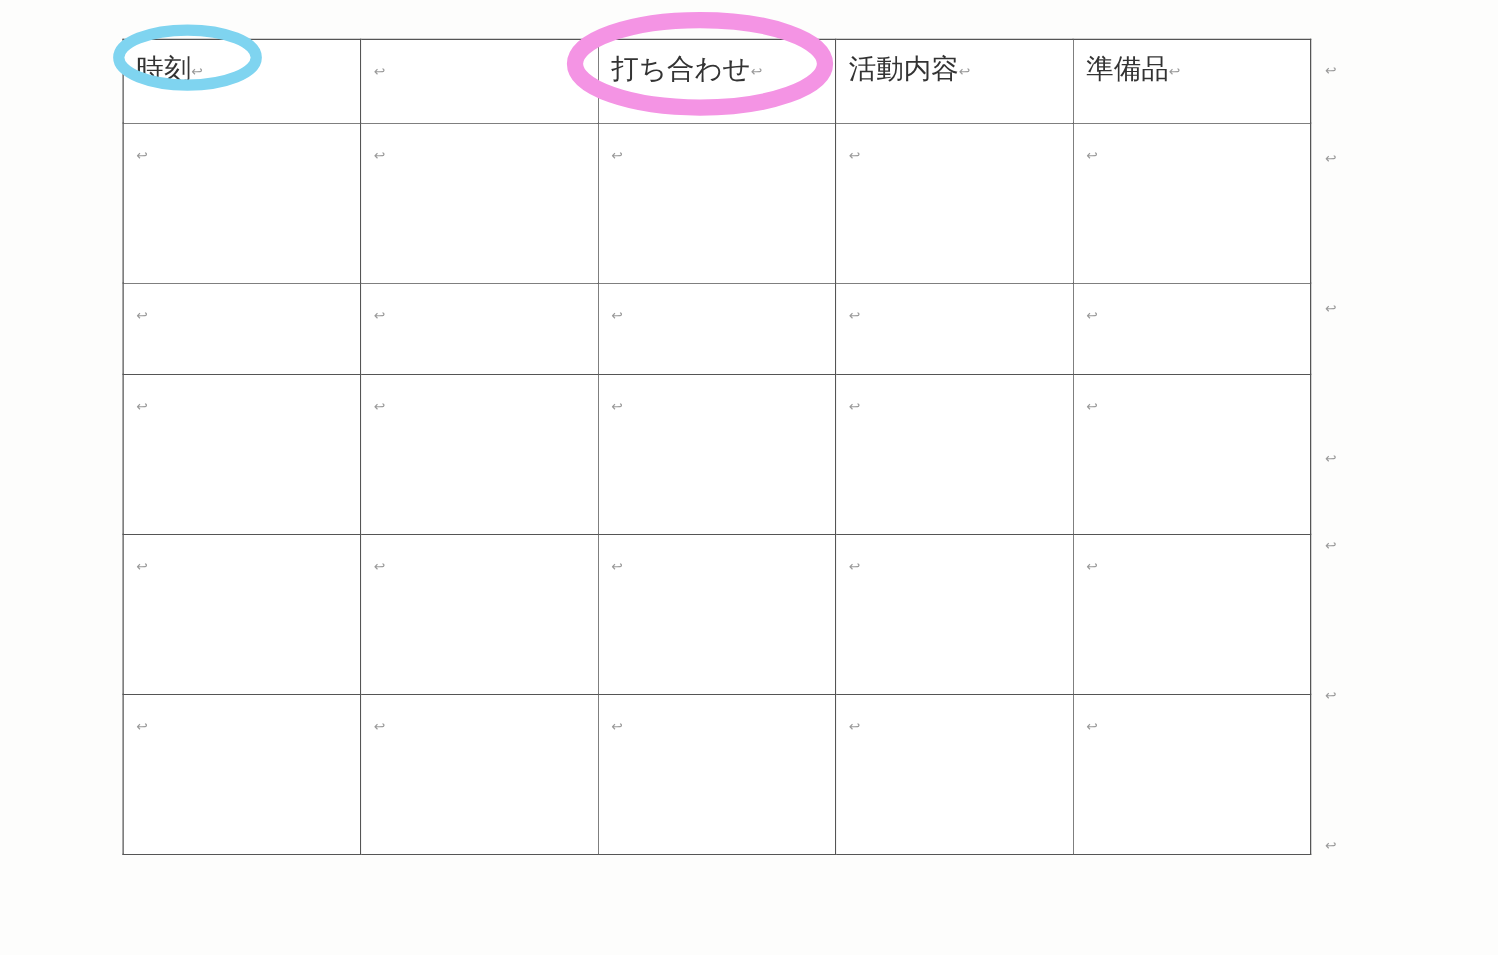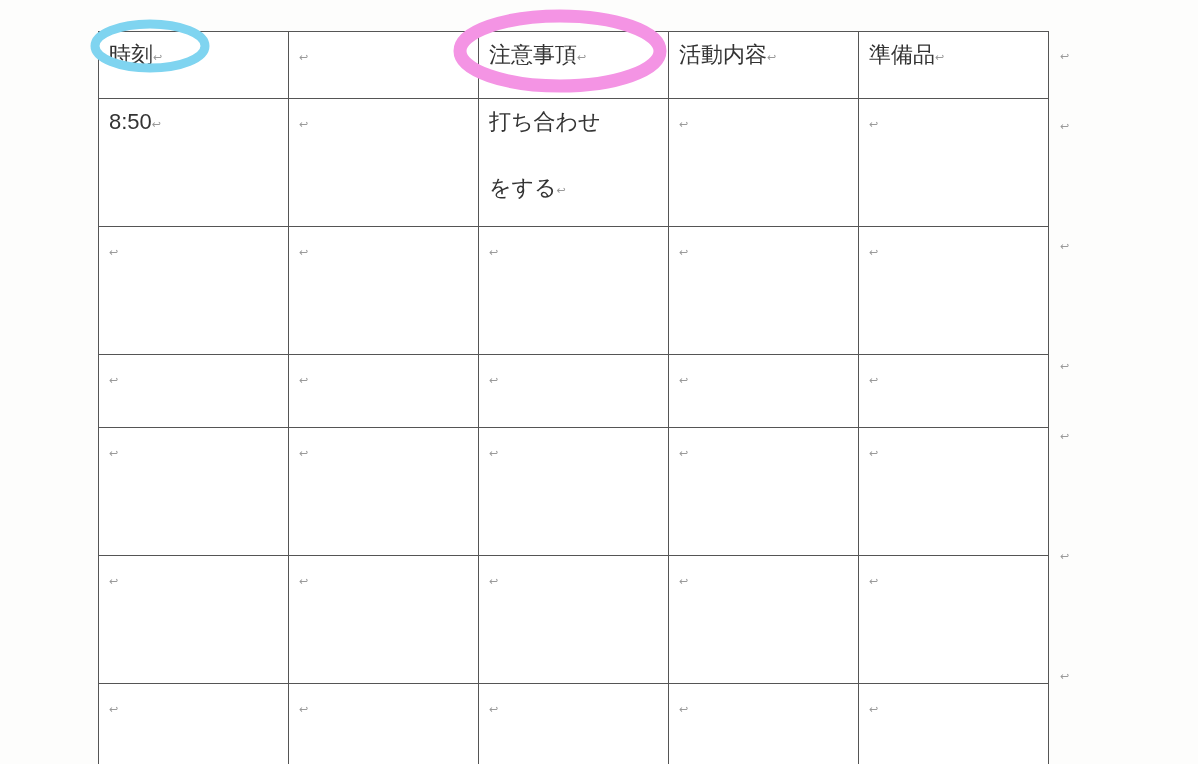--- a/index.html
+++ b/index.html
@@ -88,34 +88,25 @@
         <col class="c2">
         <col class="c3">
         <col class="c4">
         <col class="c5">
     </colgroup>
 
     <tbody>
         <tr class="hdr">
       <td><span class="celltext">時刻</span><span class="pm"></span></td>
       <td><span class="pm"></span></td>
-      <td><span class="celltext">注意事頂</span><span class="pm"></span></td>
+      <td><span class="celltext">打ち合わせ</span><span class="pm"></span></td>
       <td><span class="celltext">活動内容</span><span class="pm"></span></td>
       <td><span class="celltext">準備品</span><span class="pm"></span></td>
     </tr>
 
-    <tr class="r1">
-      <td><span class="celltext">8:50</span><span class="pm"></span></td>
-      <td><span class="pm"></span></td>
-      <td><span class="celltext">打ち合わせ
-
-をする</span><span class="pm"></span></td>
-      <td><span class="pm"></span></td>
-      <td><span class="pm"></span></td>
-    </tr>
 
     <tr class="r2">
       <td><span class="pm"></span></td>
       <td><span class="pm"></span></td>
       <td><span class="pm"></span></td>
       <td><span class="pm"></span></td>
       <td><span class="pm"></span></td>
     </tr>
 
     <tr class="r3">

